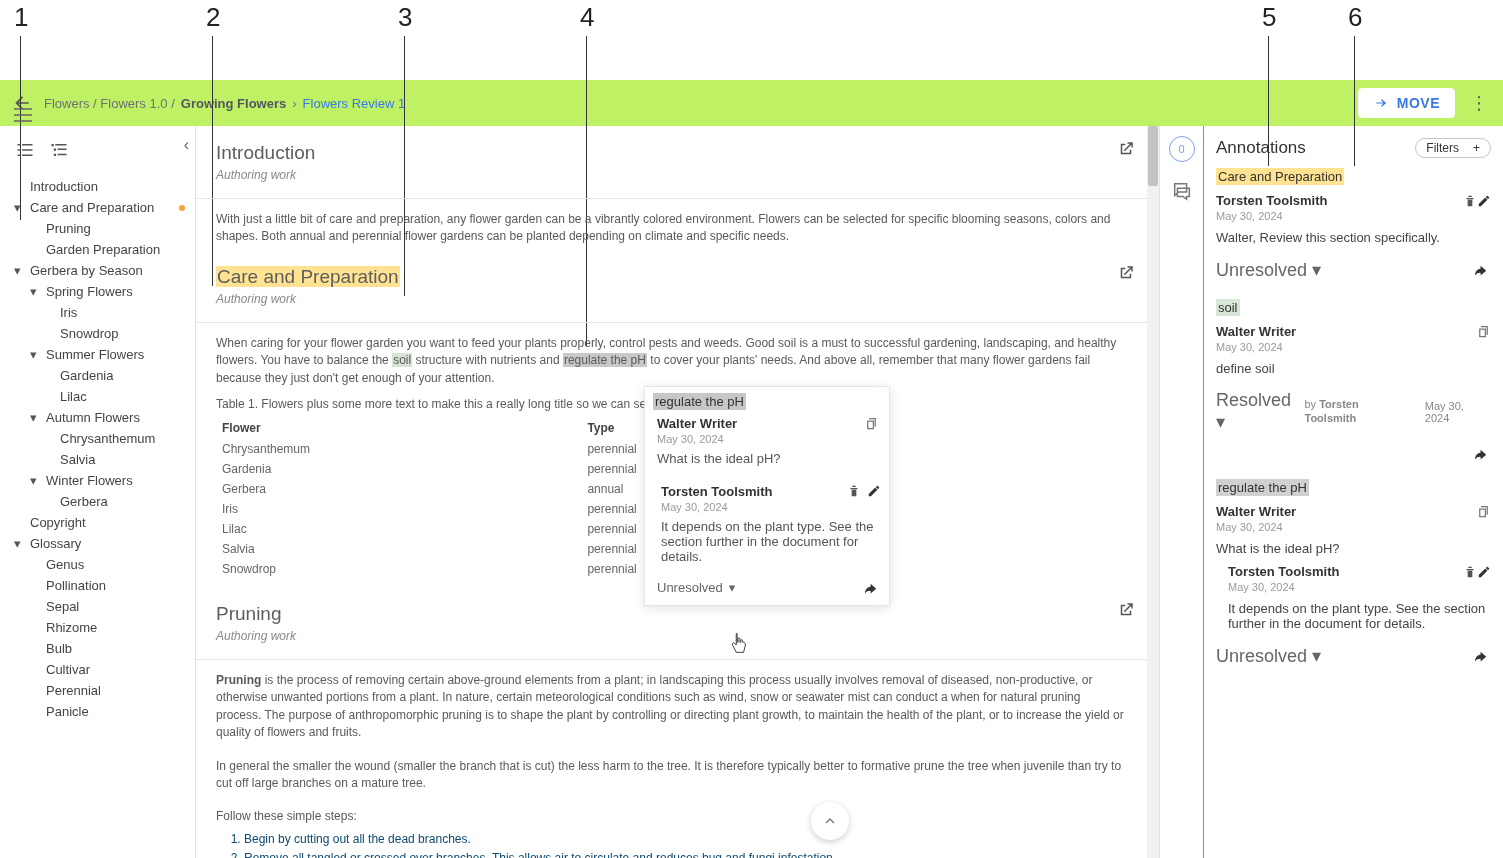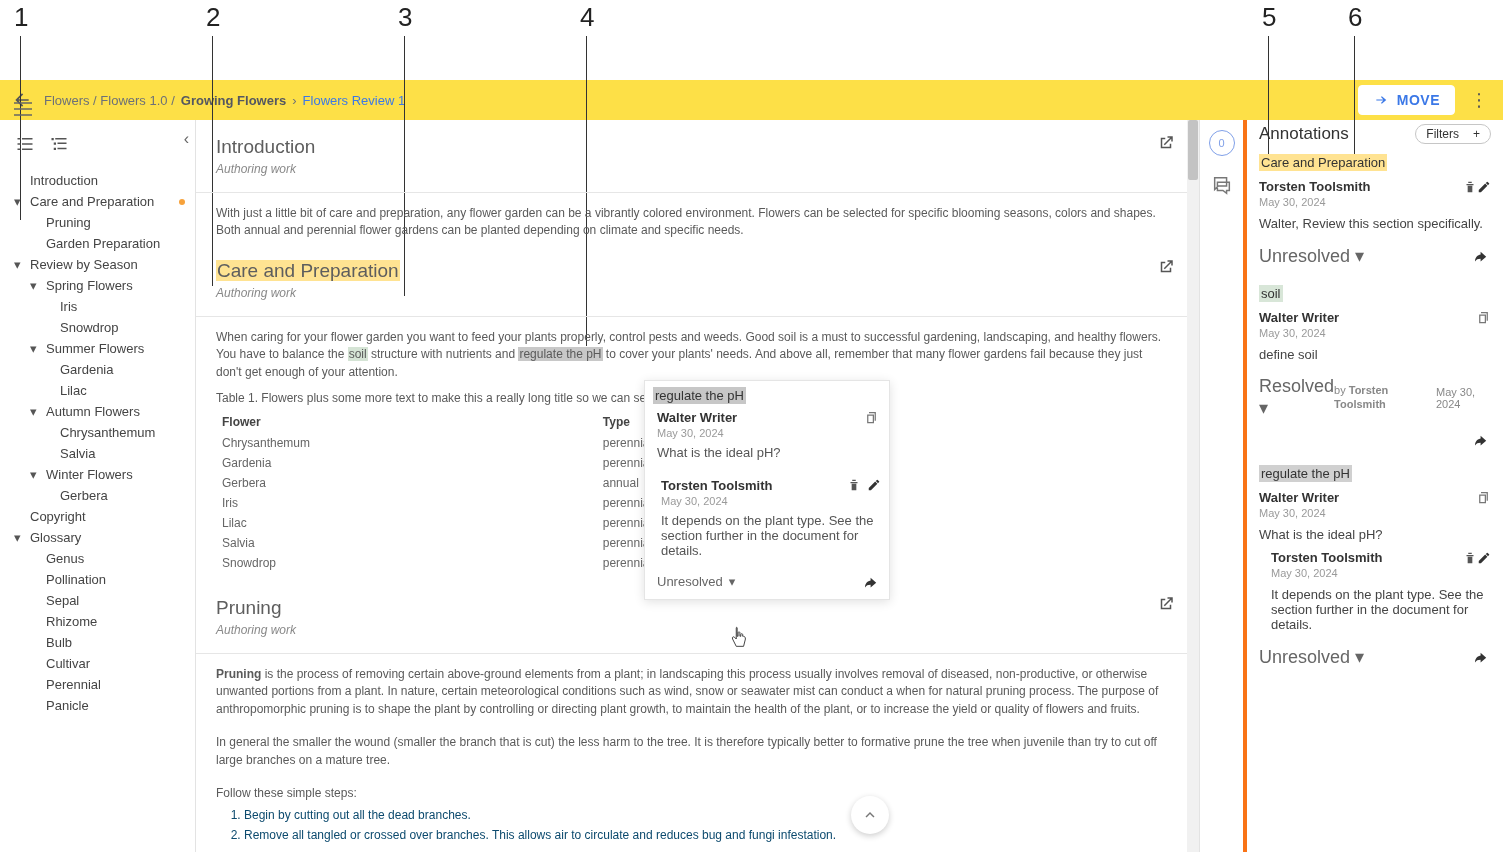--- a/index.html
+++ b/index.html
@@ -31,22 +31,22 @@
   }
   .ruler .line {
     position: absolute;
     width: 1px;
     background: #333;
   }
   
   .topbar {
     display: flex;
     align-items: center;
-    height: 40px;
-    background: #fde047;
+    height: 46px;
+    background: #bef264;
     padding: 0 12px;
     gap: 12px;
   }
   .breadcrumb {
     display: flex;
     align-items: center;
     gap: 6px;
     font-size: 13px;
     color: #6c7078;
   }
@@ -241,23 +241,23 @@
     padding-top: 10px;
     display: flex;
     flex-direction: column;
     align-items: center;
     gap: 18px;
   }
   .rail .ic { width: 26px; height: 26px; border: 1.5px solid #80a0e8; border-radius: 50%; display:flex; align-items:center; justify-content:center; font-size:11px; color:#80a0e8;}
 
   
   .annots {
-    width: 260px;
-    border-left: 4px solid #f97316;
-    padding: 4px 12px 0;
+    width: 300px;
+    border-left: 1px solid #f97316;
+    padding: 12px 12px 0;
     overflow: hidden;
   }
   .annots-head {
     display: flex;
     align-items: center;
     margin-bottom: 10px;
   }
   .annots-head h3 { font-size: 17px; font-weight: 400; margin: 0;}
   .filters-btn {
     margin-left: auto;
@@ -374,21 +374,21 @@
           <div class="nav-item l1">
             <span class="tw"></span>
             <span>Pruning</span>
           </div>
           <div class="nav-item l1">
             <span class="tw"></span>
             <span>Garden Preparation</span>
           </div>
           <div class="nav-item l0">
             <span class="tw">▾</span>
-            <span>Review by Season</span>
+            <span>Gerbera by Season</span>
           </div>
           <div class="nav-item l1">
             <span class="tw">▾</span>
             <span>Spring Flowers</span>
           </div>
           <div class="nav-item l2">
             <span class="tw"></span>
             <span>Iris</span>
           </div>
           <div class="nav-item l2">

